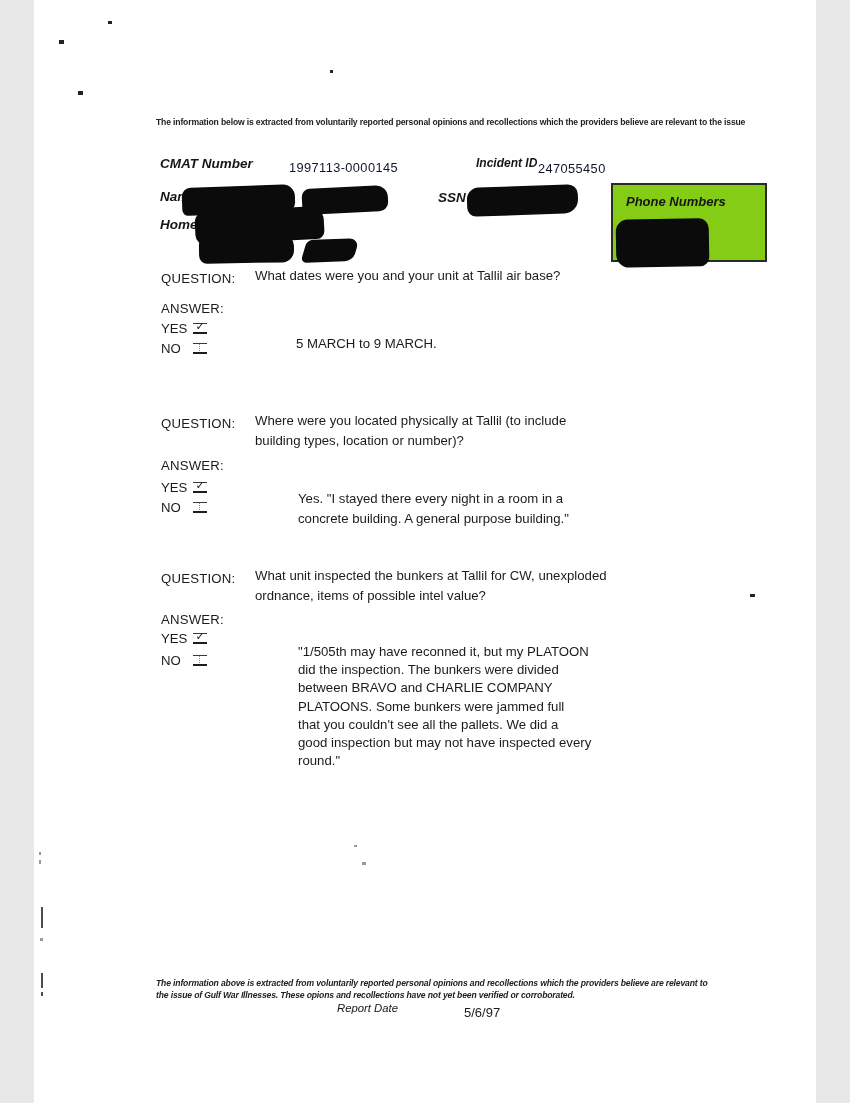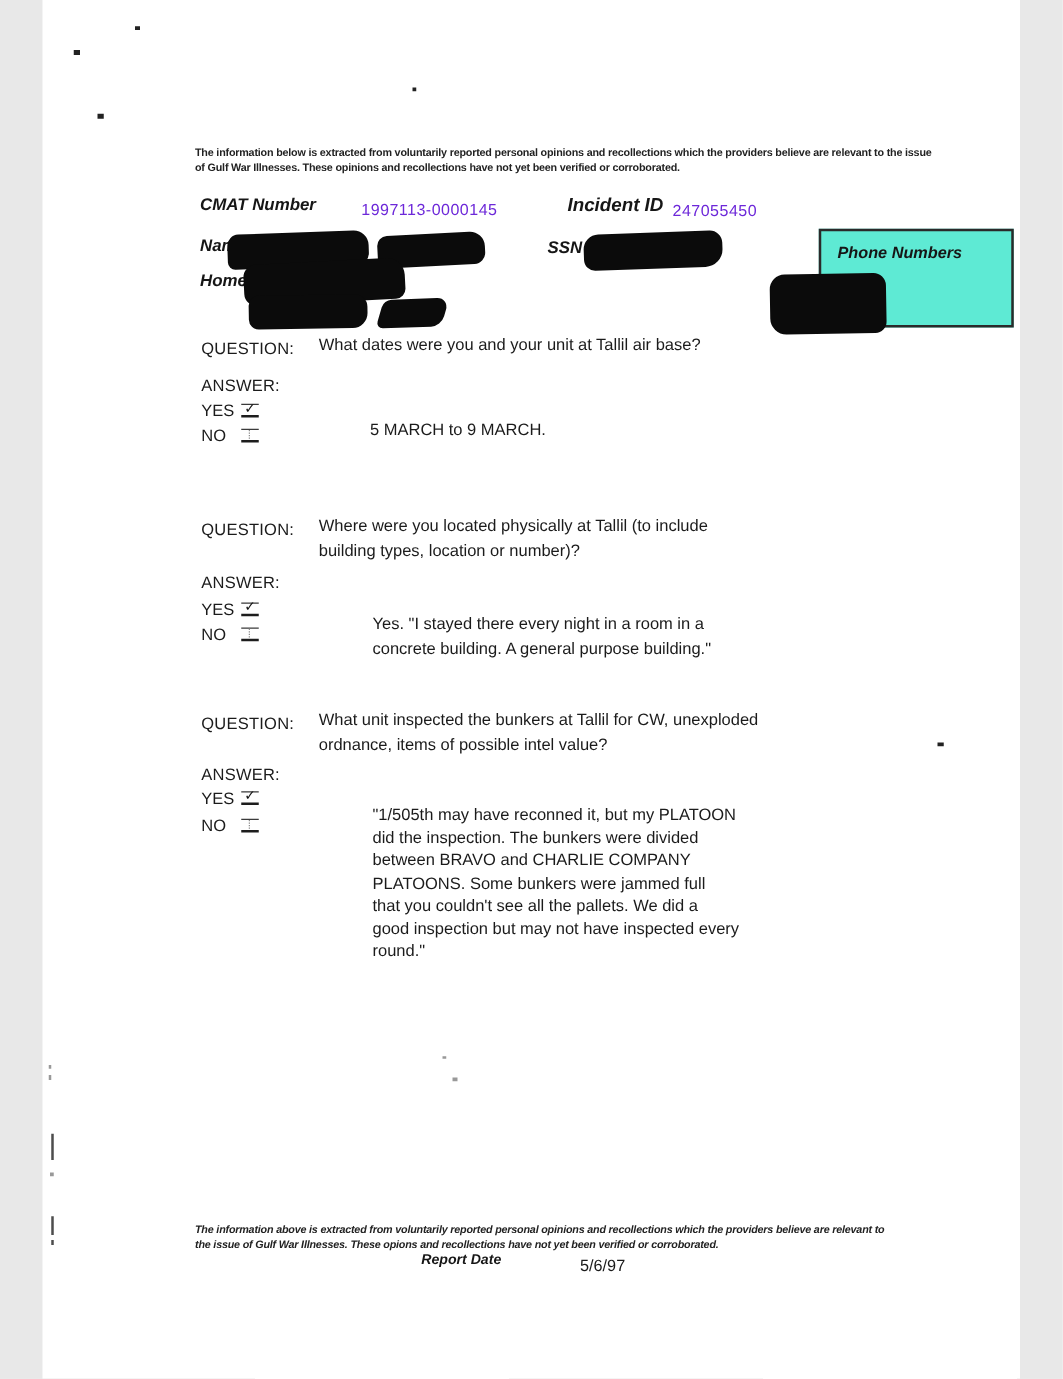--- a/index.html
+++ b/index.html
@@ -7,23 +7,23 @@
     position:relative;width:782px;height:1103px;background:#ffffff;
     font-family:"Liberation Sans",sans-serif;color:#1c1c1c;overflow:hidden;
     margin:0 auto;
   }
   .abs{position:absolute;}
   
   .disc{font-size:8.6px;font-weight:bold;letter-spacing:-0.15px;line-height:11.5px;white-space:nowrap;color:#222;}
   .disc.italic{font-style:italic;}
   
   .flabel{font-weight:bold;font-style:italic;font-size:13.5px;color:#161616;white-space:nowrap;}
-  .fvalue{font-size:12.8px;letter-spacing:0.4px;color:#6d28d9;white-space:nowrap;}
+  .fvalue{font-size:12.8px;letter-spacing:0.4px;color:#0f172a;white-space:nowrap;}
   
-  .phone-box{border:2px solid #2a2a2a;width:152px;height:75px;background:#5eead4;margin-left:44px;}
+  .phone-box{border:2px solid #2a2a2a;width:152px;height:75px;background:#84cc16;}
   
   .blob{background:#0b0b0b;border-radius:7px;}
   
   .qlabel{font-size:13.2px;color:#1b1b1b;white-space:nowrap;letter-spacing:0.2px;}
   .qtext{font-size:13.2px;color:#1b1b1b;white-space:pre-line;line-height:19.5px;}
   .atext{font-size:13.2px;color:#1b1b1b;white-space:pre-line;line-height:18.2px;margin-top:34px;}
   .ynlabel{font-size:13.2px;color:#1b1b1b;white-space:nowrap;}
   .cb{
     width:14px;height:11px;border-top:1px solid #3a3a3a;border-bottom:2px solid #1d1d1d;
     text-align:center;box-sizing:border-box;
@@ -31,21 +31,21 @@
   .cb .mark{
     display:block;margin-top:-3px;font-family:"DejaVu Sans",sans-serif;
     font-size:11px;font-weight:bold;color:#111;line-height:12px;
   }
   .cb .dots{display:block;width:1px;height:7px;margin:0 auto;border-left:1px dotted #8a8a8a;}
   
   .art{background:#4d4d4d;}
   .art.dark{background:#222;}
   .art.light{background:#999;}
   
-  .rd-label{font-weight:bold;font-style:italic;font-size:11.3px;color:#161616;white-space:nowrap;}
+  .rd-label{font-weight:normal;font-style:italic;font-size:11.3px;color:#161616;white-space:nowrap;}
   .rd-value{font-size:13px;color:#1a1a1a;white-space:nowrap;}
 </style>
 </head>
 <body>
 
 <div class="page">
 
   <div class="abs art dark" style="left:74px;top:21px;width:4px;height:3px;"></div>
   <div class="abs art dark" style="left:25px;top:40px;width:5px;height:4px;"></div>
   <div class="abs art dark" style="left:44px;top:91px;width:5px;height:4px;"></div>
@@ -55,25 +55,24 @@
   <div class="abs art light" style="left:320px;top:845px;width:3px;height:2px;"></div>
   <div class="abs art light" style="left:328px;top:862px;width:4px;height:3px;"></div>
   <div class="abs art light" style="left:5px;top:852px;width:2px;height:3px;"></div>
   <div class="abs art light" style="left:5px;top:860px;width:2px;height:4px;"></div>
   <div class="abs art" style="left:7px;top:907px;width:2px;height:21px;"></div>
   <div class="abs art light" style="left:6px;top:938px;width:3px;height:3px;"></div>
   <div class="abs art" style="left:7px;top:973px;width:2px;height:15px;"></div>
   <div class="abs art" style="left:7px;top:992px;width:2px;height:4px;"></div>
 
   <div class="abs disc" style="left:122px;top:117px;">The information below is extracted from voluntarily reported personal opinions and recollections which the providers believe are relevant to the issue</div>
-  <div class="abs disc" style="left:122px;top:128.5px;">of Gulf War Illnesses.  These opinions and recollections have not yet been verified or corroborated.</div>
 
   <div class="abs flabel" style="left:126px;top:156px;">CMAT  Number</div>
   <div class="abs fvalue" style="left:255px;top:160px;">1997113-0000145</div>
-  <div class="abs flabel" style="left:420px;top:156px;font-size:15px;">Incident ID</div>
+  <div class="abs flabel" style="left:442px;top:156px;font-size:12px;">Incident ID</div>
   <div class="abs fvalue" style="left:504px;top:161px;">247055450</div>
 
   <div class="abs flabel" style="left:126px;top:189px;">Name</div>
   <div class="abs flabel" style="left:404px;top:190px;">SSN</div>
   <div class="abs flabel" style="left:126px;top:217px;">Home</div>
 
   <div class="abs phone-box" style="left:577px;top:183px;">
     <div class="flabel" style="position:absolute;left:13px;top:9px;font-size:13px;">Phone Numbers</div>
   </div>
 

